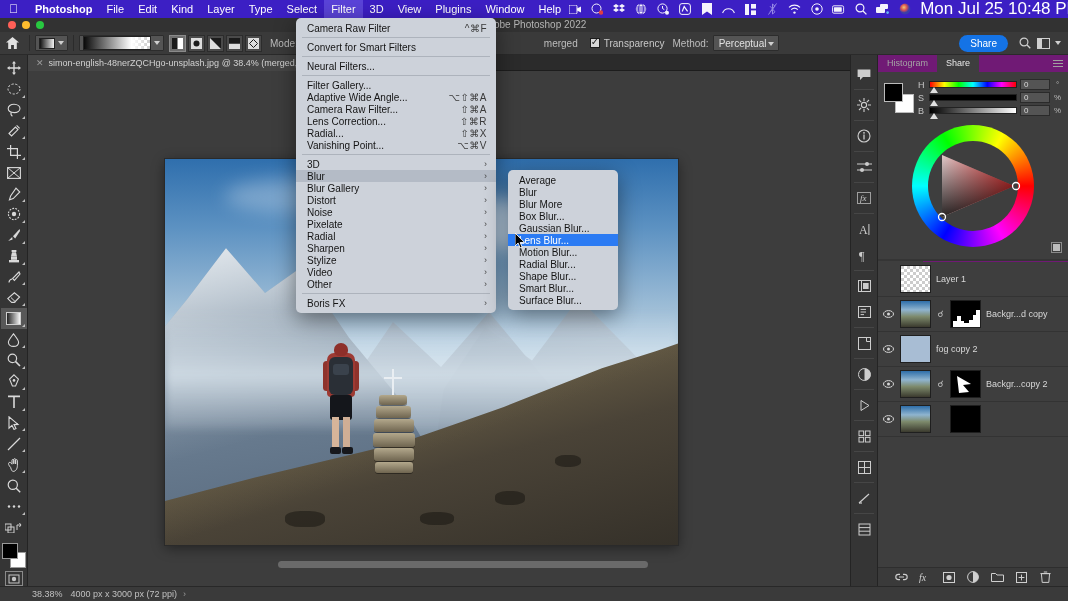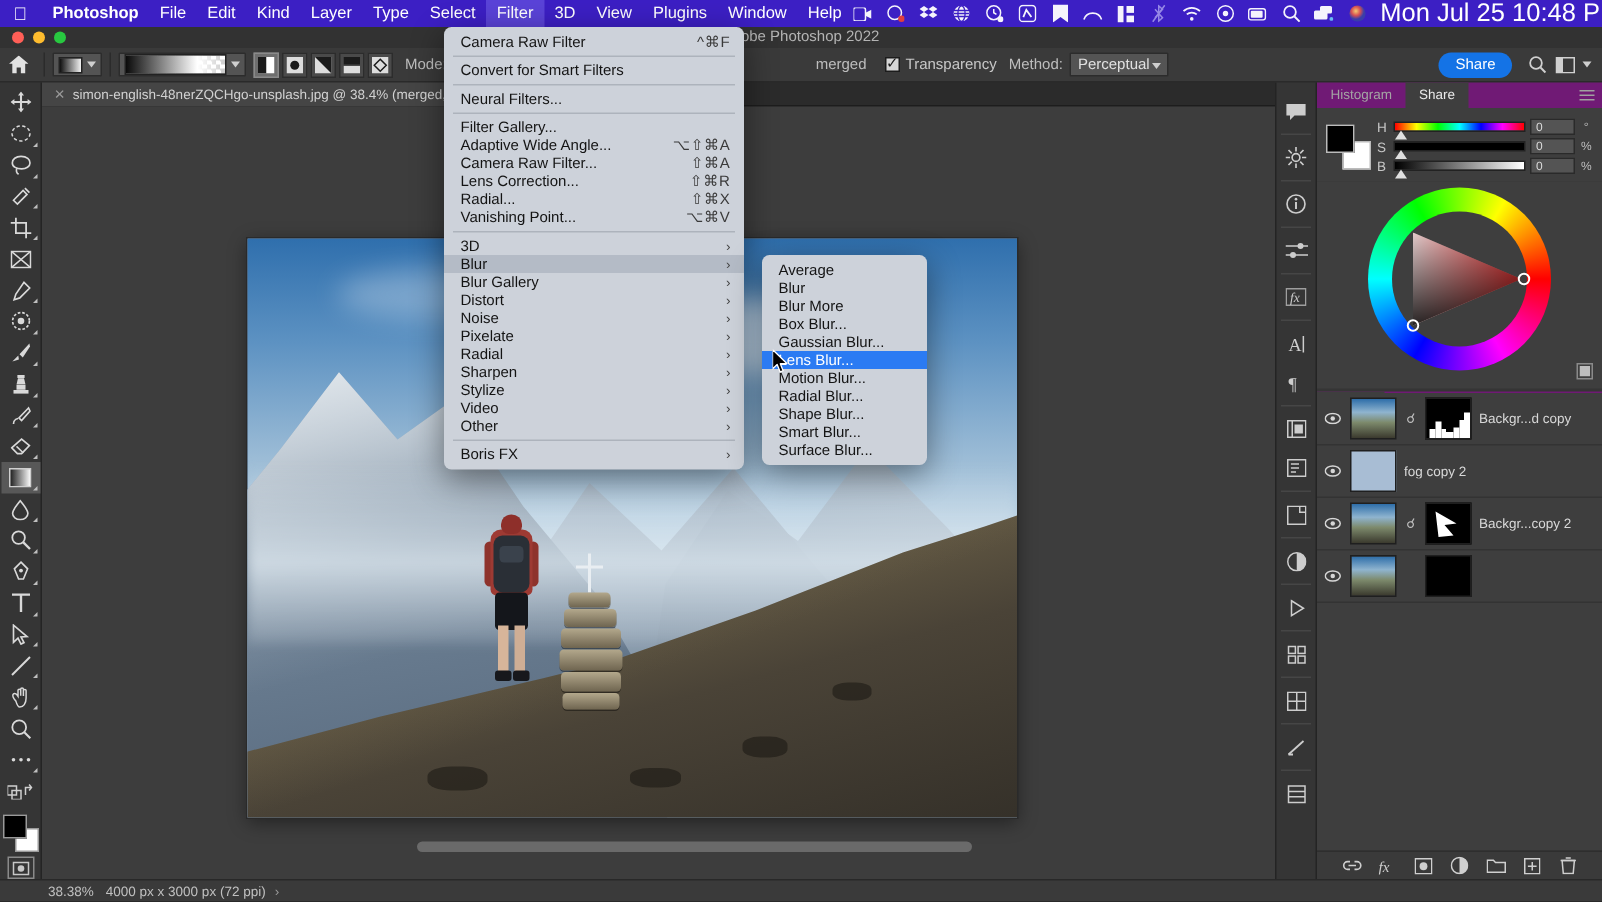--- a/index.html
+++ b/index.html
@@ -1010,20 +1010,25 @@
             </span>
         </span>
         <span style="margin-left:auto">Fill:</span>
         <span class="fbox" style="width:36px;justify-content:flex-end">100%</span>
         <span class="caret"></span>
       </div>
     </div>
 
     <div class="layerlist">
 
+      <div class="layer">
+        <span class="eye"></span>
+        <span class="thumb32 thumb-transparent"></span>
+        <span class="layer-name">Layer 1</span>
+      </div>
 
 
       <div class="layer">
         <span class="eye">
             <svg width="11" height="8" viewBox="0 0 11 8">
               <ellipse cx="5.5" cy="4" rx="5" ry="3.4" fill="none" stroke="#d6d6d6"></ellipse>
               <circle cx="5.5" cy="4" r="1.5" fill="#d6d6d6"></circle>
             </svg>
           </span>
         <span class="thumb32 thumb-photo"></span>

